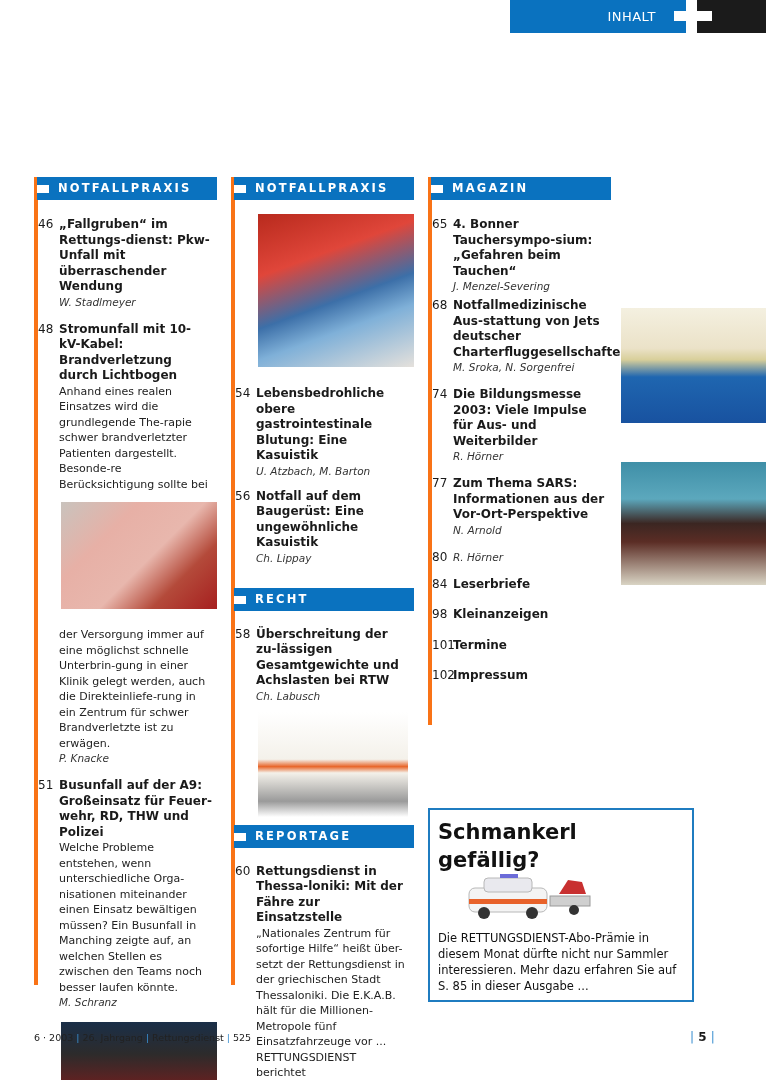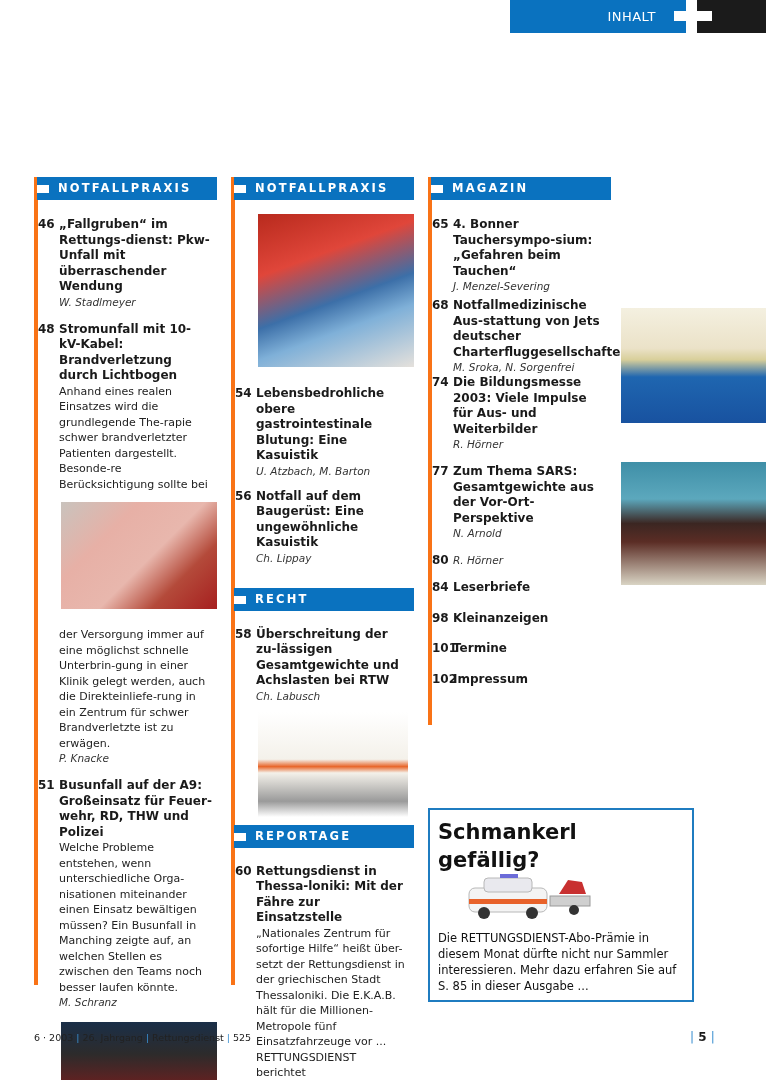--- a/index.html
+++ b/index.html
@@ -14,21 +14,21 @@
 
     .col { position: absolute; top: 177px; width: 180px; border-left: 4px solid #f97316; }
     .col1 { left: 34px; height: 808px; }
     .col2 { left: 231px; height: 808px; }
     .col3 { left: 428px; height: 548px; }
 
     .section-head { position: relative; height: 23px; background: #0a72bf; color: #fff; font-weight: bold; font-size: 11.5px; letter-spacing: 2.2px; padding-left: 21px; line-height: 23px; margin-left: -1px; width: 180px; }
     .section-head::before { content: ""; position: absolute; left: 0; top: 8px; width: 12px; height: 8px; background: #fff; }
 
     .entry { position: relative; padding-left: 21px; padding-right: 2px; }
-    .num { position: absolute; left: 0; top: 0; font-weight: bold; font-size: 12px; }
+    .num { position: absolute; left: 0; top: 0; font-weight: normal; font-size: 12px; }
     .title { font-weight: bold; font-size: 12px; line-height: 15.5px; }
     .desc { font-size: 11px; line-height: 15.5px; color: #222; }
     .author { font-style: italic; font-size: 10.5px; line-height: 15px; color: #333; }
 
     .photo { position: relative; overflow: hidden; }
     .ph-burn { background: linear-gradient(135deg, #c9c3bd 0%, #e7b0a6 30%, #e8b7ad 55%, #b44a3a 75%, #a61f1f 100%); }
     .ph-rescue { background: linear-gradient(160deg, #b82a1d 0%, #e0463a 30%, #3c6fa8 55%, #7fb0d8 70%, #e5e1dc 100%); }
     .ph-bus { background: linear-gradient(180deg, #1a2f48 0%, #2d2b2b 30%, #6a2020 60%, #b9b9c8 80%, #3d3030 100%); }
     .ph-ambulance { background: linear-gradient(180deg, #ffffff 0%, #f4f1ea 45%, #e8662a 52%, #f4f1ea 58%, #9a9a9a 85%, #ffffff 100%); }
     .ph-jet { background: linear-gradient(180deg, #f4f0e0 0%, #ebe2c8 35%, #d8cf9a 45%, #1f66b0 60%, #1852a0 100%); }
@@ -121,28 +121,28 @@
   <div class="entry" style="margin-top:17px">
     <span class="num">65</span>
     <div class="title">4. Bonner Tauchersympo-sium: „Gefahren beim Tauchen“</div>
     <div class="author">J. Menzel-Severing</div>
   </div>
   <div class="entry" style="margin-top:4px">
     <span class="num">68</span>
     <div class="title">Notfallmedizinische Aus-stattung von Jets deutscher Charterfluggesellschaften</div>
     <div class="author">M. Sroka, N. Sorgenfrei</div>
   </div>
-  <div class="entry" style="">
+  <div class="entry" style="margin-top:12px">
     <span class="num">74</span>
     <div class="title">Die Bildungsmesse 2003: Viele Impulse für Aus- und Weiterbilder</div>
     <div class="author">R. Hörner</div>
   </div>
   <div class="entry" style="margin-top:12px">
     <span class="num">77</span>
-    <div class="title">Zum Thema SARS: Gesamtgewichte aus der Vor-Ort-Perspektive</div>
+    <div class="title">Zum Thema SARS: Informationen aus der Vor-Ort-Perspektive</div>
     <div class="author">N. Arnold</div>
   </div>
   <div class="entry" style="margin-top:12px">
     <span class="num">80</span>
     <div class="author">R. Hörner</div>
   </div>
   <div class="entry" style="margin-top:12px">
     <span class="num">84</span>
     <div class="title">Leserbriefe</div>
   </div>

